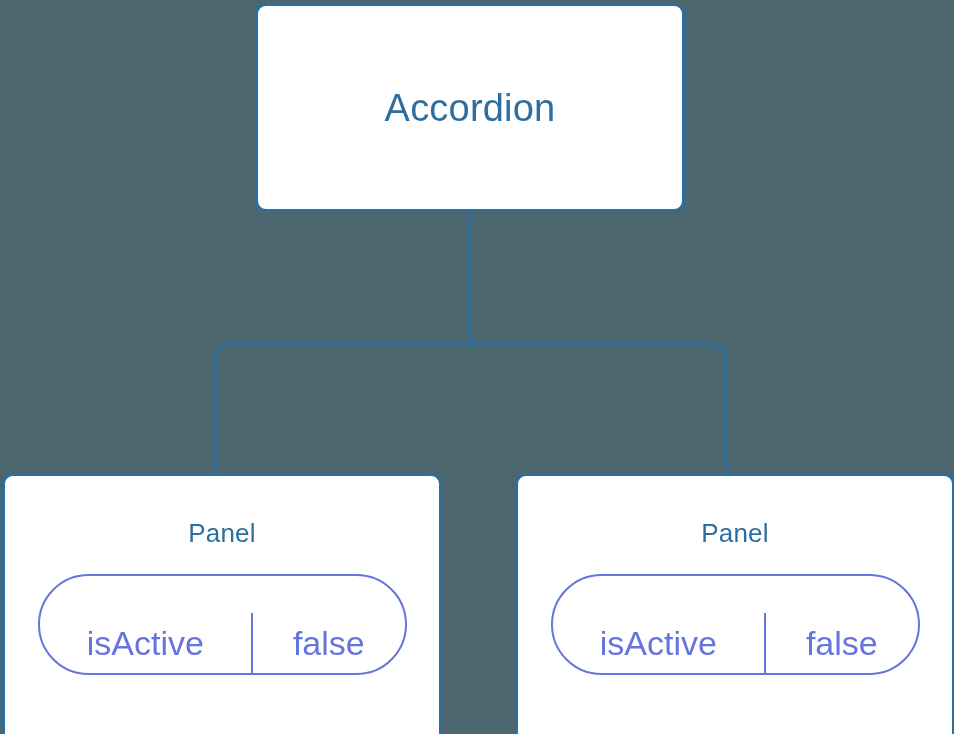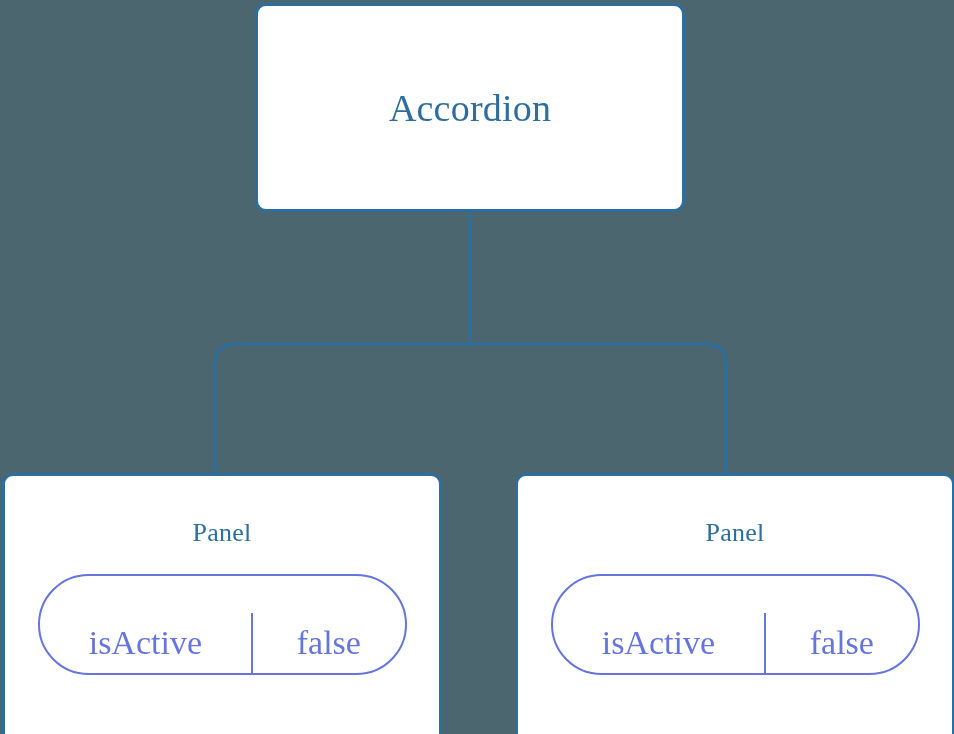--- a/index.html
+++ b/index.html
@@ -11,21 +11,20 @@
     height: 734px;
     overflow: hidden;
     font-family: "Liberation Sans", sans-serif;
   }
   #stage {
     position: relative;
     width: 954px;
     height: 734px;
     background: #4c6670;
     overflow: hidden;
-    font-family: Liberation Serif, serif;
   }
 
   
   #connectors {
     position: absolute;
     left: 0;
     top: 0;
     width: 954px;
     height: 734px;
     z-index: 1;

